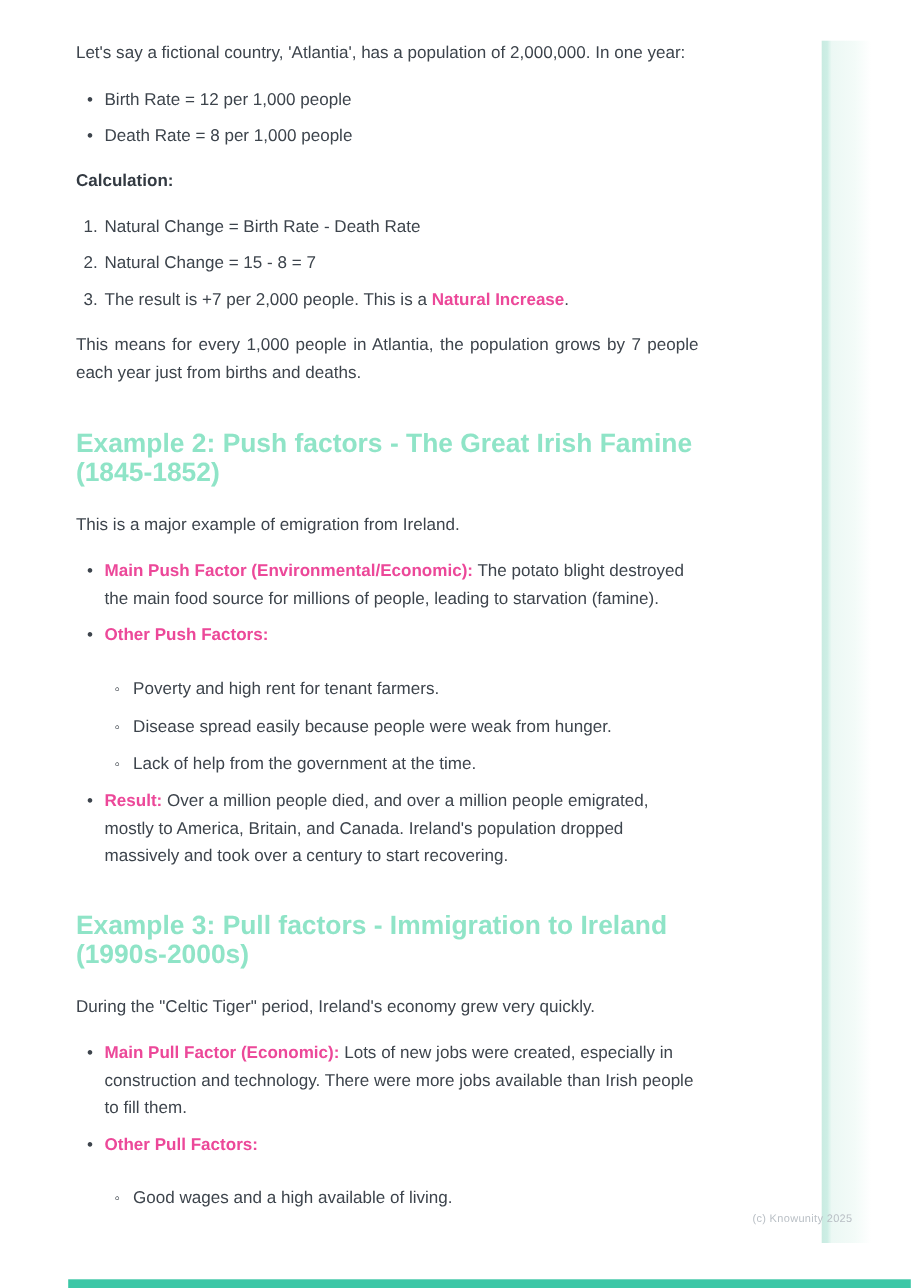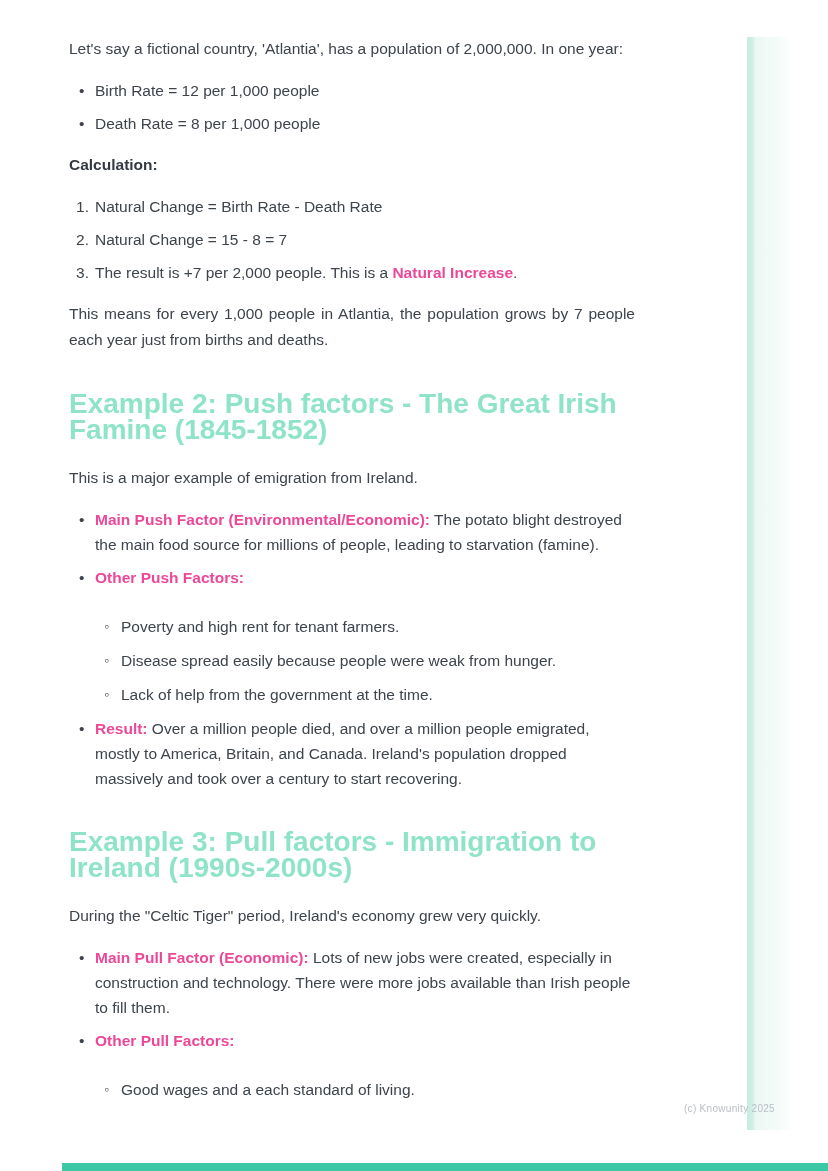--- a/index.html
+++ b/index.html
@@ -70,21 +70,21 @@
     line-height: 25px;
   }
   ul.lvl2 > li::before {
     content: "\25E6";
     position: absolute;
     left: -17px;
     font-size: 14px;
     color: #3d444c;
   }
   h2.example-heading {
-    font-size: 28px;
+    font-size: 24px;
     line-height: 26px;
     font-weight: bold;
     color: #8fe4c7;
     margin: 38px 0 22px 0;
   }
   .page-edge-bar {
     position: absolute;
     left: 747px;
     top: 37px;
     width: 45px;
@@ -150,21 +150,21 @@
 
   <h2 class="example-heading">Example 3: Pull factors - Immigration to Ireland (1990s-2000s)</h2>
 
   <p class="para">During the "Celtic Tiger" period, Ireland's economy grew very quickly.</p>
 
   <ul class="lvl1">
     <li><span class="b">Main Pull Factor (Economic):</span><span> Lots of new jobs were created, especially in construction and technology. There were more jobs available than Irish people to fill them.</span></li>
     <li>
       <span class="b">Other Pull Factors:</span>
       <ul class="lvl2">
-        <li>Good wages and a each standard of living.</li>
+        <li>Good wages and a high available of living.</li>
       </ul>
     </li>
   </ul>
 
 </div>
 
 <div class="page-edge-bar"></div>
 
 <div class="watermark">(c) Knowunity 2025</div>
 

